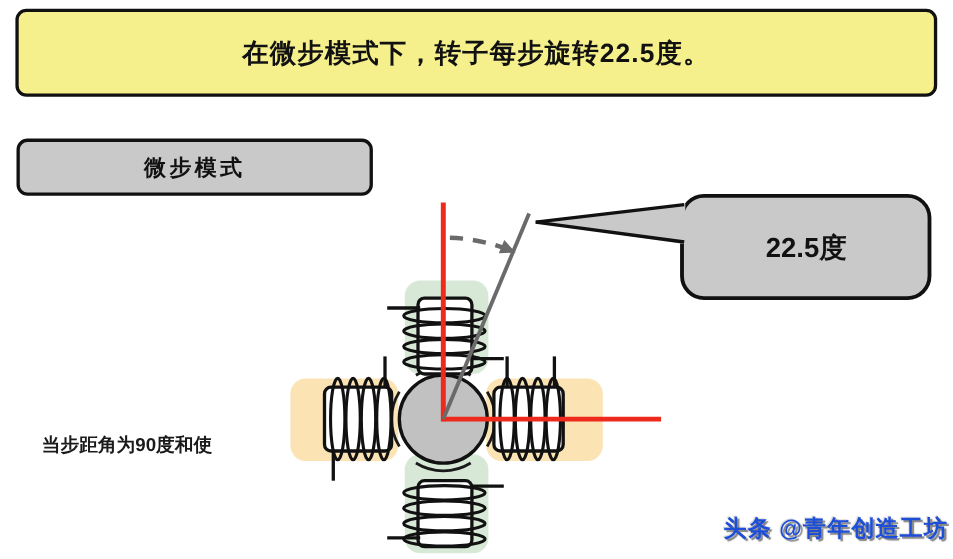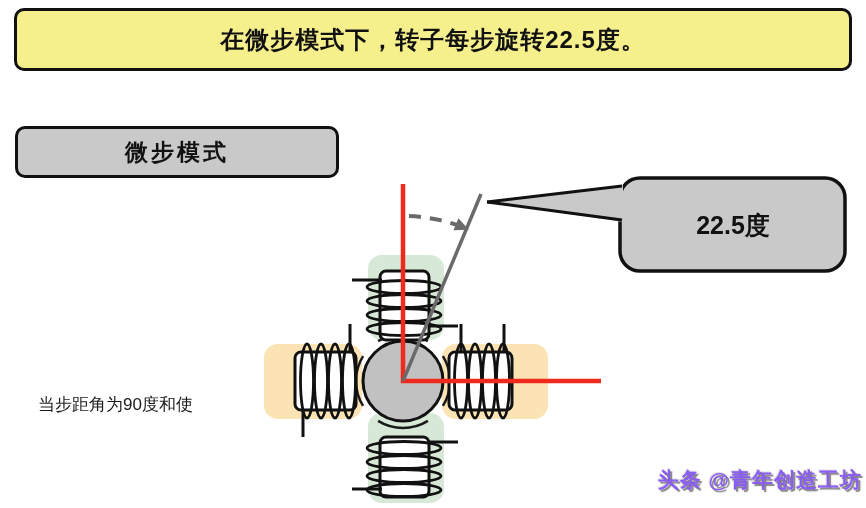--- a/index.html
+++ b/index.html
@@ -8,52 +8,52 @@
   .stage {
     position: relative;
     width: 866px;
     height: 508px;
     background: #fff;
     overflow: hidden;
   }
   .banner {
     position: absolute;
     left: 14px; top: 8px;
-    width: 838px; height: 63px;
+    width: 838px; height: 80px;
     background: var(--banner-bg, #f6f08c);
     border: 3px solid #111;
     border-radius: 10px;
     display: flex; align-items: center; justify-content: center;
     font-size: 24px; font-weight: bold; color: #111;
     letter-spacing: 1px;
   }
   .mode-label {
     position: absolute;
     left: 15px; top: 126px;
     width: 324px; height: 52px;
     background: var(--panel-gray, #c9c9c9);
     border: 3px solid #111;
     border-radius: 10px;
     display: flex; align-items: center; justify-content: center;
-    font-size: 23px; font-weight: bold; color: #111;
+    font-size: 20px; font-weight: bold; color: #111;
     letter-spacing: 3px;
   }
   .note {
     position: absolute;
     left: 38px; top: 392px;
     width: 215px;
-    font-size: 17px; font-weight: 400; color: #1a1a1a;
+    font-size: 17px; font-weight: 700; color: #1a1a1a;
     line-height: 1.55;
   }
   .note span { display: block; }
   .watermark {
     position: absolute;
     right: 4px; top: 466px;
     font-size: 21px; font-weight: bold;
-    color: #8b5cf6;
+    color: #1d4ed8;
     text-shadow: 2px 2px 1px rgba(90,90,90,0.75), -1px -1px 0 rgba(200,200,200,0.6);
     letter-spacing: 1px;
     white-space: nowrap;
   }
   svg.diagram { position: absolute; left: 0; top: 0; }
 
   
   .hl-green  { fill: var(--highlight-green, #d7e9d6); }
   .hl-orange { fill: var(--highlight-orange, #fbe3b4); }
   .core      { fill: #ffffff; stroke: #111; stroke-width: 3; }

